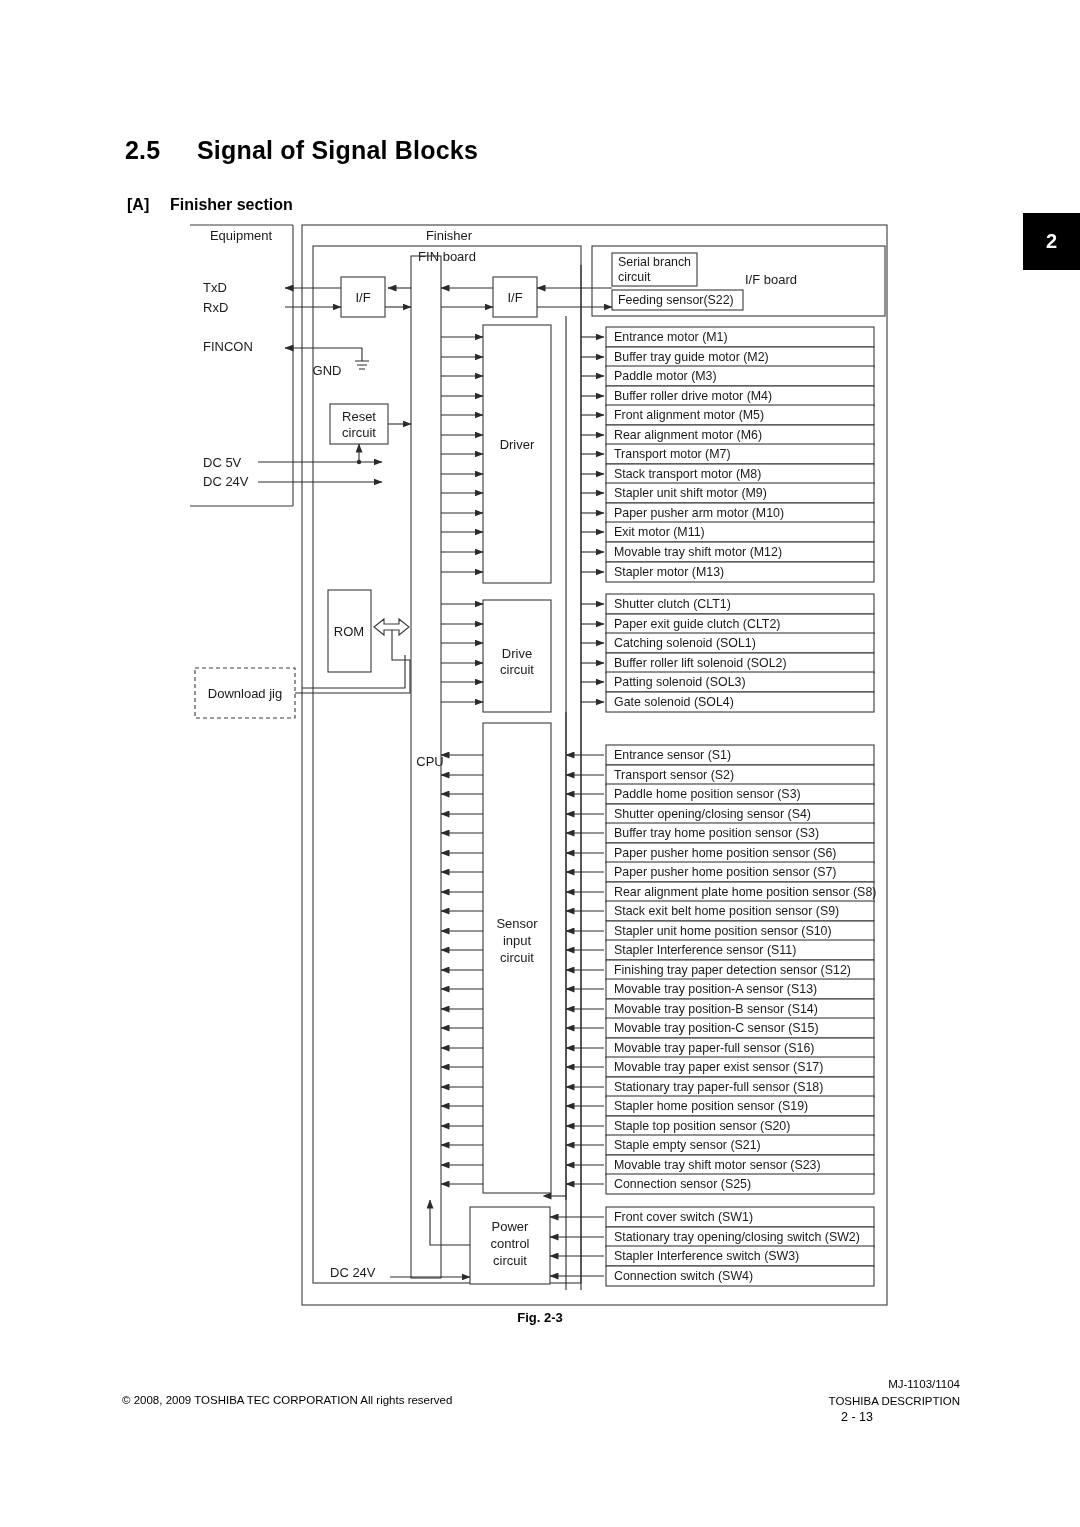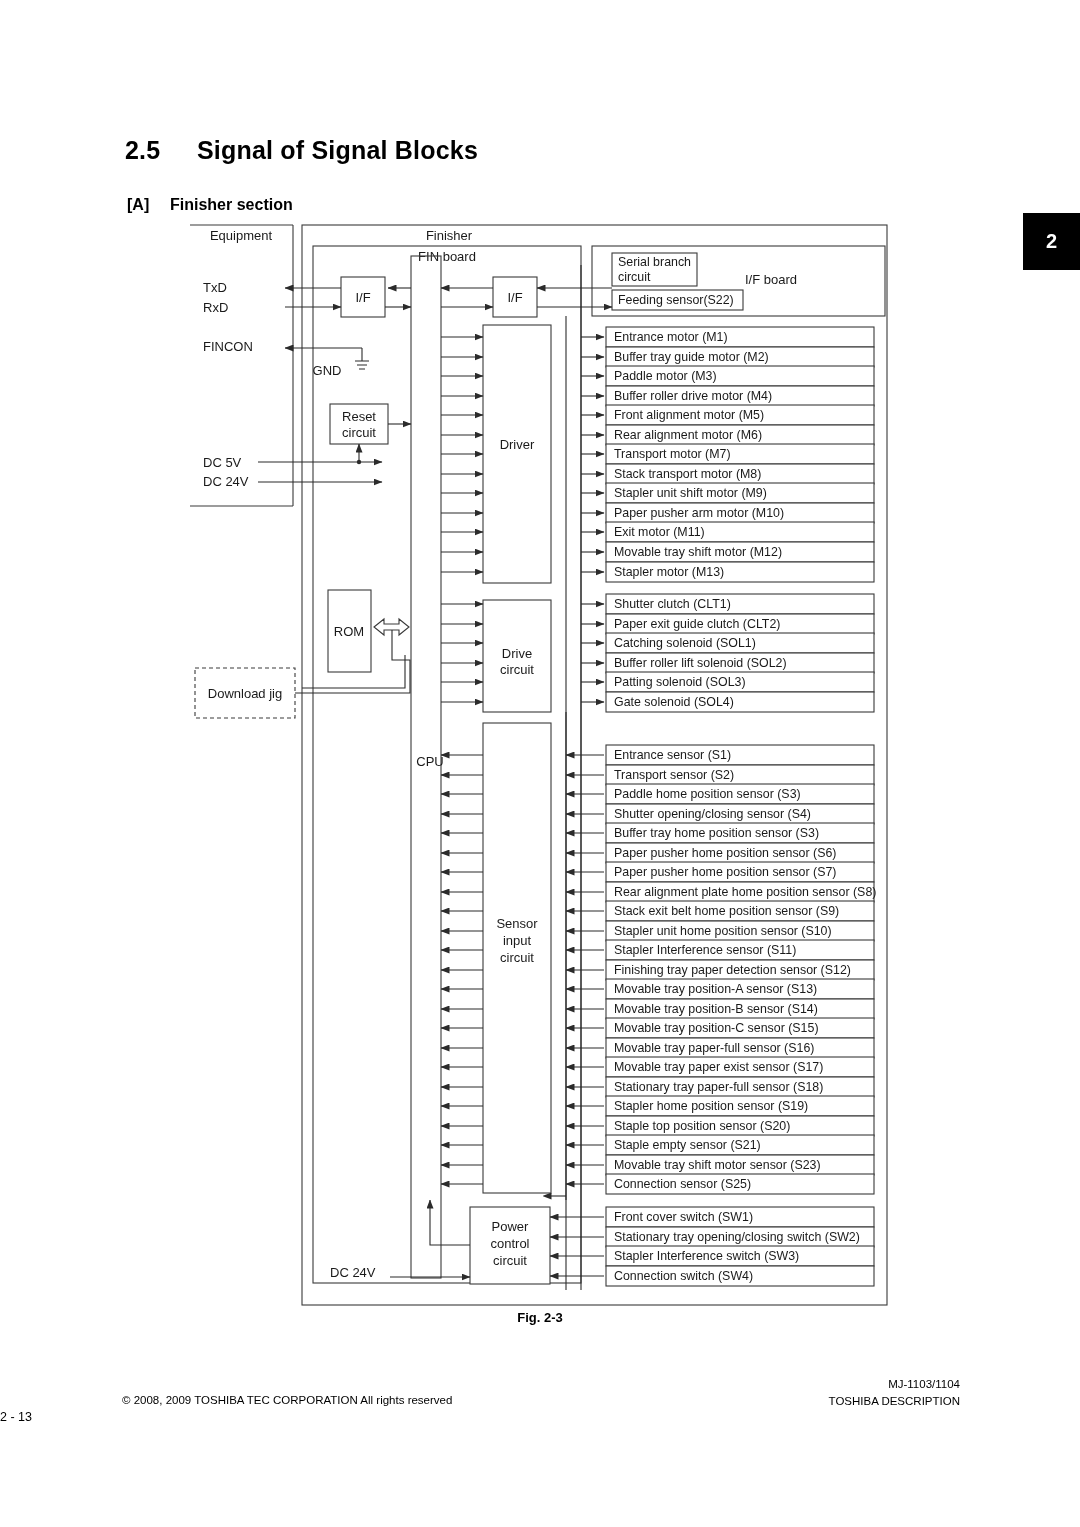--- a/index.html
+++ b/index.html
@@ -129,21 +129,21 @@
     text-align: right;
     font-size: 11.5px;
     line-height: 17px;
     white-space: nowrap;
   }
   #footer-pagenum {
     position: absolute;
     left: 0;
     top: 1410px;
     width: 873px;
-    text-align: left;
+    text-align: right;
     font-size: 12.5px;
   }
 </style>
 </head>
 <body>
 
 <div id="section-heading">
   <span class="num">2.5</span><span>Signal of Signal Blocks</span>
 </div>
 

